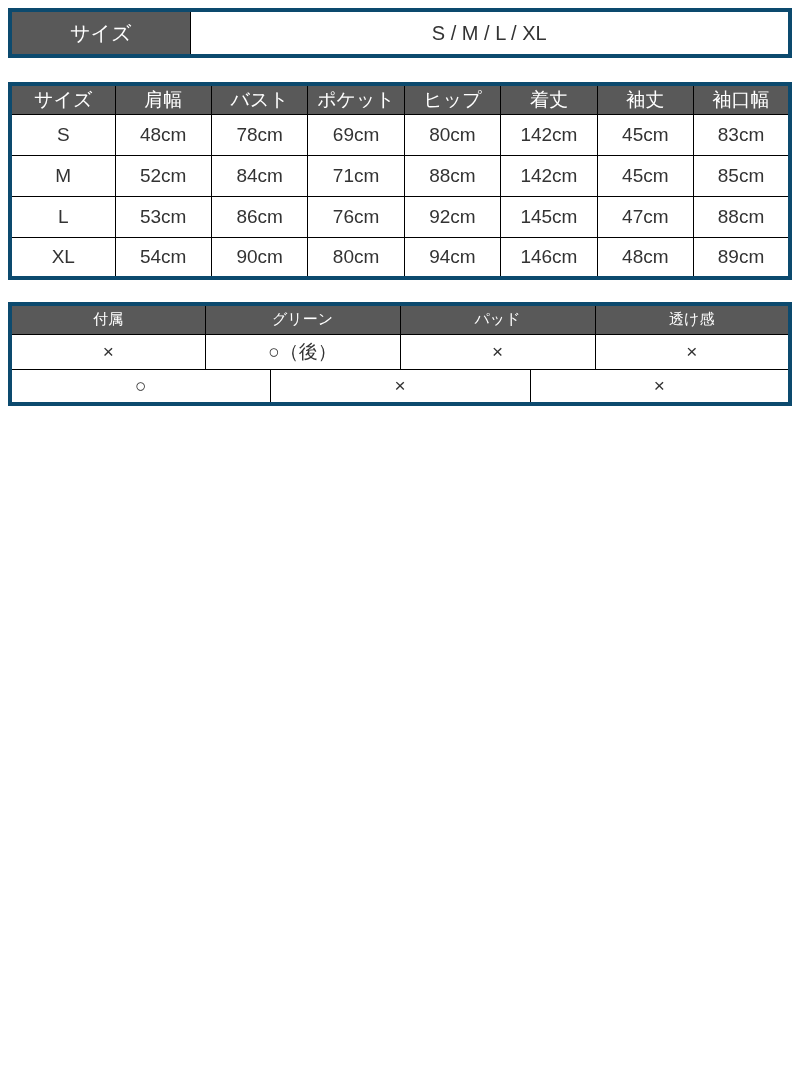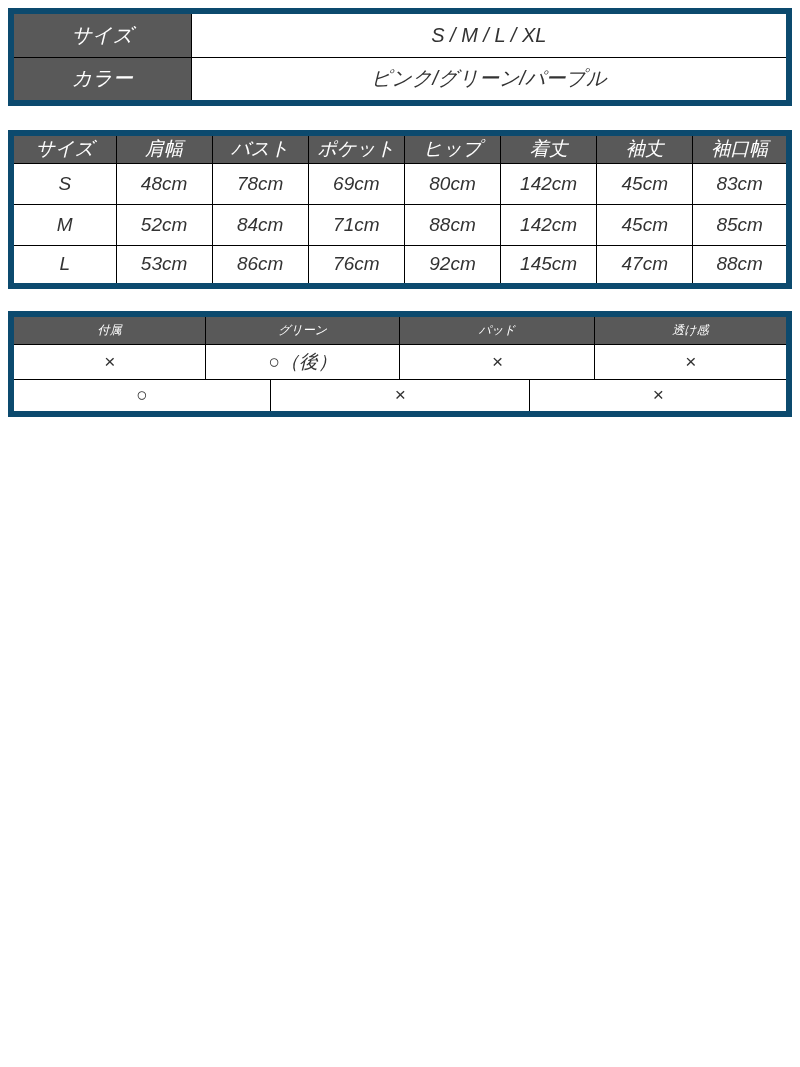--- a/index.html
+++ b/index.html
@@ -24,59 +24,54 @@
   }
   th, td {
     border: 1px solid #000000;
     text-align: center;
     vertical-align: middle;
     padding: 0 4px;
     overflow: hidden;
     white-space: nowrap;
   }
   table.spec {
-    border: 6px solid #0c4a6e;
-    font-style: italic;
+    border: 4px solid #0c4a6e;
   }
   th.hdr {
     background: #595959;
     color: #ffffff;
     font-weight: normal;
   }
   
   .info-table th, .info-table td { height: 46px; font-size: 20px; }
   .info-table .label-col { width: 180px; }
   
   .size-table th { height: 30px; font-size: 19px; }
   .size-table td { height: 41px; font-size: 19px; }
   .size-table .first-col { width: 105px; }
   .size-table { margin-top: 24px; }
   
   .feat-table { margin-top: 22px; }
   .feat-table col { width: 8.3333%; }
-  .feat-table th { height: 30px; font-size: 12px; }
+  .feat-table th { height: 30px; font-size: 15px; }
   .feat-table td { height: 35px; font-size: 19px; }
   .blank-area {
     height: 520px;
   }
 </style>
 </head>
 <body>
 
 <div class="page">
 
   <table class="spec info-table">
     <tbody>
         <tr>
       <th class="hdr label-col">サイズ</th>
       <td>S / M / L / XL</td>
-    </tr>
-    <tr>
-      <th class="hdr label-col">カラー</th>
-      <td>ピンク/グリーン/パープル</td>
     </tr>
   </tbody>
     </table>
 
   <table class="spec size-table">
     <tbody>
         <tr>
       <th class="hdr first-col">サイズ</th>
       <th class="hdr">肩幅</th>
       <th class="hdr">バスト</th>
@@ -109,20 +104,30 @@
     <tr>
       <td>L</td>
       <td>53cm</td>
       <td>86cm</td>
       <td>76cm</td>
       <td>92cm</td>
       <td>145cm</td>
       <td>47cm</td>
       <td>88cm</td>
     </tr>
+    <tr>
+      <td>XL</td>
+      <td>54cm</td>
+      <td>90cm</td>
+      <td>80cm</td>
+      <td>94cm</td>
+      <td>146cm</td>
+      <td>48cm</td>
+      <td>89cm</td>
+    </tr>
   </tbody>
     </table>
 
   <table class="spec feat-table">
     <colgroup>
       <col>
         <col>
         <col>
         <col>
         <col>

